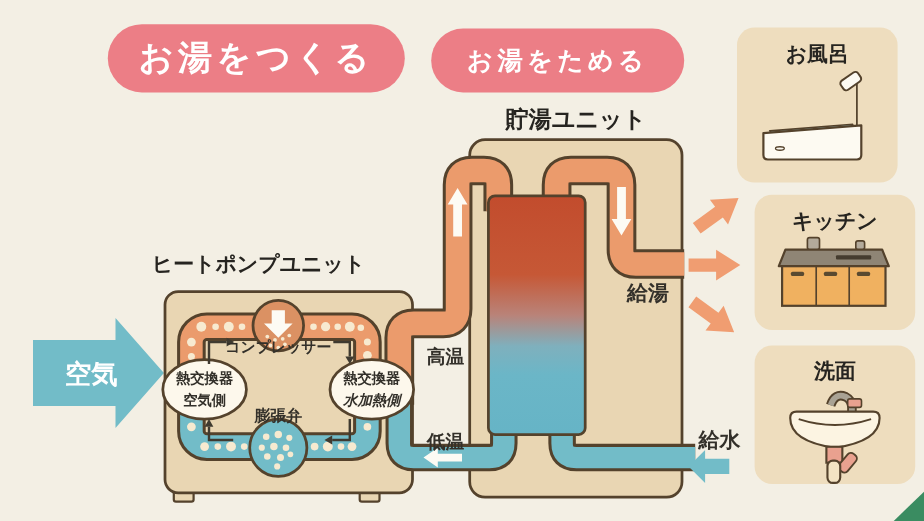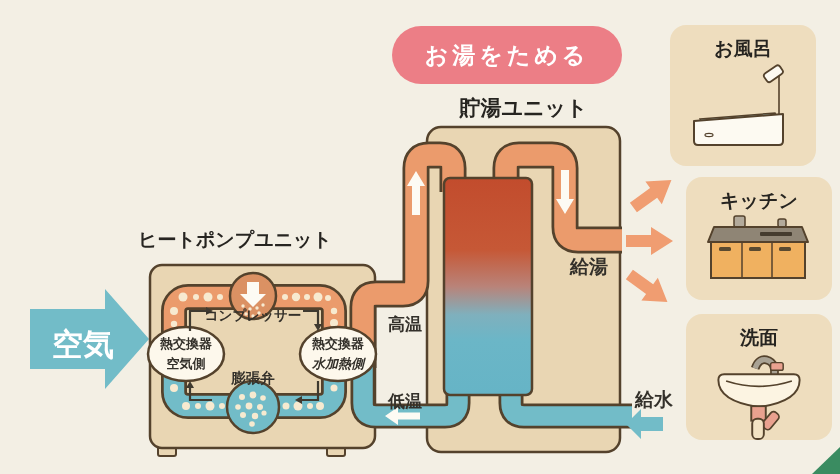--- a/index.html
+++ b/index.html
@@ -161,28 +161,31 @@
         <polygon points="-23,-6 2,-6 2,-14 24,0 2,14 2,6 -23,6"></polygon>
       </g>
       <g transform="translate(648,288) rotate(36)">
         <polygon points="-23,-6 2,-6 2,-14 24,0 2,14 2,6 -23,6"></polygon>
       </g>
     </g>
 
     <polygon fill="#3a8c61" points="812,474 840,447 840,474"></polygon>
   </svg>
 
+  <div class="badge" style="left:98px;top:22px;width:270px;height:62px;">
+    <span style="font-size:31px;">お湯をつくる</span>
+  </div>
   <div class="badge" style="left:392px;top:26px;width:230px;height:58px;">
     <span style="font-size:23px;">お湯をためる</span>
   </div>
 
   <div class="unit-label" style="left:427px;top:94px;width:193px;font-size:21px;">貯湯ユニット</div>
   <div class="unit-label" style="left:115px;top:227px;width:240px;">ヒートポンプユニット</div>
 
-  <div class="small-label white" style="left:52px;top:324px;width:62px;font-size:31px;">空気</div>
+  <div class="small-label white" style="left:52px;top:324px;width:62px;font-size:24px;">空気</div>
 
   <div class="small-label" style="left:203px;top:307px;width:100px;font-size:13.5px;">コンプレッサー</div>
 
   <div class="small-label" style="left:150px;top:334px;width:72px;font-size:13px;line-height:1.55;">
     <span style="display:block;">熱交換器</span>
     <span style="display:block;">空気側</span>
   </div>
   <div class="small-label" style="left:302px;top:334px;width:72px;font-size:13px;line-height:1.55;">
     <span style="display:block;">熱交換器</span>
     <span style="display:block;font-style:italic;">水加熱側</span>

